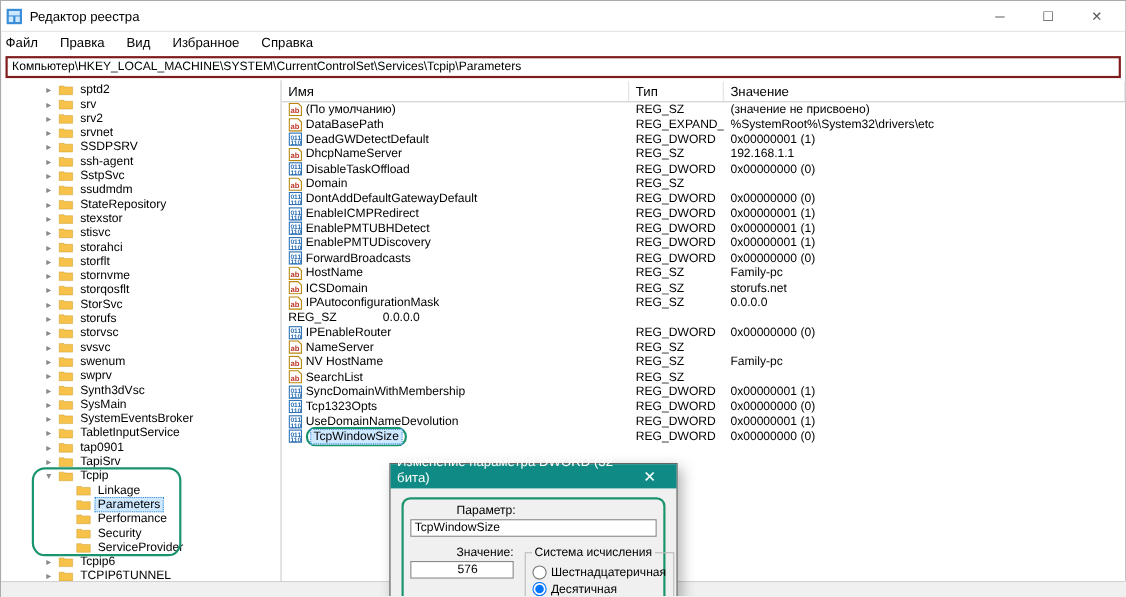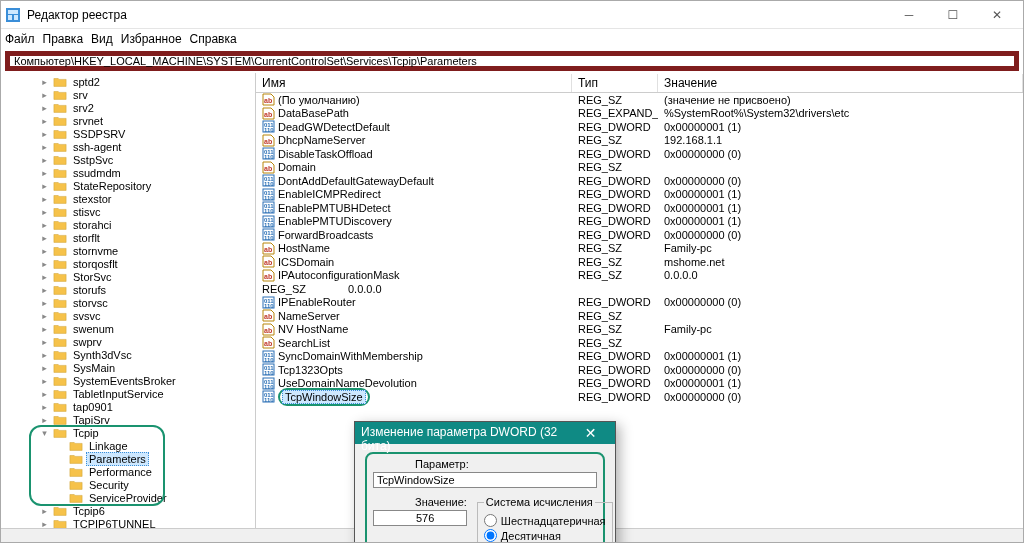--- a/index.html
+++ b/index.html
@@ -2,23 +2,23 @@
 <html><head>
 <meta charset="utf-8">
 <style>
   * { box-sizing: border-box; margin: 0; padding: 0; }
   body { font-family: "Segoe UI", Tahoma, sans-serif; font-size: 11px; background: #fff; width: 1024px; height: 543px; overflow: hidden; border: 1px solid #aaa; position: relative; }
   .titlebar { height: 28px; display: flex; align-items: center; padding: 0 4px; background: #fff; border-bottom: 1px solid #e5e5e5; }
   .titlebar .icon { width: 16px; height: 16px; margin-right: 6px; }
   .titlebar .title { font-size: 12px; color: #000; }
   .winbtns { margin-left: auto; display: flex; }
   .winbtn { width: 44px; height: 26px; text-align: center; line-height: 26px; font-size: 12px; color: #555; cursor: pointer; }
-  .menubar { height: 20px; display: flex; align-items: center; padding: 0 4px; gap: 8px; font-size: 12px; }
+  .menubar { height: 20px; display: flex; align-items: center; padding: 0 4px; gap: 20px; font-size: 12px; }
   .menubar span { cursor: pointer; }
-  .addrbar { height: 20px; border: 5px solid #7f1d1d; margin: 2px 4px; padding: 1px 4px; font-size: 11px; display: flex; align-items: center; background: #fff; }
+  .addrbar { height: 20px; border: 2px solid #7f1d1d; margin: 2px 4px; padding: 1px 4px; font-size: 11px; display: flex; align-items: center; background: #fff; }
   .content { display: flex; height: calc(100% - 72px); }
   .tree { width: 255px; border-right: 1px solid #ccc; overflow: auto; padding: 2px 0 2px 2px; }
   .list { flex: 1; overflow: auto; position: relative; }
   .listhdr { display: flex; border-bottom: 1px solid #ccc; background: #fff; font-size: 12px; height: 20px; align-items: center; position: sticky; top: 0; }
   .listhdr .col { padding: 2px 6px; border-right: 1px solid #e0e0e0; }
   .col-name { width: 316px; }
   .col-type { width: 86px; }
   .col-val { flex: 1; }
   .row { display: flex; height: 13.5px; align-items: center; font-size: 11px; }
   .row .cell { padding: 0 6px; white-space: nowrap; overflow: hidden; }
@@ -27,21 +27,21 @@
   .row .c-val { flex: 1; }
   .valicon { width: 13px; height: 13px; flex-shrink: 0; }
   .ti { display: flex; align-items: center; gap: 3px; height: 13px; font-size: 11px; white-space: nowrap; cursor: pointer; }
   .ti .exp { width: 11px; text-align: center; color: #888; font-size: 9px; }
   .ti .fldr { width: 14px; height: 12px; }
   .ti.sel .lbl { background: #cde8ff; border: 1px dotted #3a8ed8; padding: 0 2px; }
   .ti .lbl { padding: 0 3px; }
   .highlight-ring { border: 2px solid #1a936f; border-radius: 10px; padding: 1px 2px; display: inline-block; }
   .sel-val { background: #cde8ff; border: 1px dotted #3a8ed8; padding: 0 2px; }
   .dialog { position: absolute; left: 353px; top: 420px; width: 262px; background: #f0f0f0; border: 1px solid #555; box-shadow: 4px 4px 12px rgba(0,0,0,0.3); font-size: 11px; }
-  .dlg-title { background: #0f8a84; color: #fff; padding: 3px 6px; display: flex; align-items: flex-start; font-size: 12px; height: 22px; }
+  .dlg-title { background: #0f8a84; color: #fff; padding: 3px 6px; display: flex; align-items: flex-end; font-size: 12px; height: 22px; }
   .dlg-close { margin-left: auto; width: 40px; text-align: center; cursor: pointer; font-size: 14px; }
   .dlg-body { padding: 8px 10px 10px 10px; }
   .dlg-body .ring { border: 2px solid #1a936f; border-radius: 8px; padding: 4px 6px 8px 6px; }
   .dlg-body label { display: block; margin-bottom: 2px; padding-left: 42px; }
   .dlg-body input[type=text] { width: 100%; border: 1px solid #888; padding: 1px 3px; font-size: 11px; background: #fff; }
   .dlg-row2 { display: flex; gap: 10px; margin-top: 8px; }
   .dlg-row2 .left { flex: 1; }
   .dlg-row2 .left input { width: 100%; padding-left: 42px; }
   .fieldset { border: 1px solid #bbb; padding: 4px 6px 6px 6px; flex: 1; }
   .fieldset legend { font-size: 11px; padding: 0 2px; }
@@ -490,21 +490,21 @@
   </div>
         <div class="row">
     <div class="cell c-name">
             <svg class="valicon regstr" viewBox="0 0 13 13">
               <path class="pg" d="M1 1 h8 l3 3 v8 h-11 z"></path>
               <text x="2" y="10">ab</text>
             </svg>
             <span>ICSDomain</span>
           </div>
     <div class="cell c-type">REG_SZ</div>
-    <div class="cell c-val">mshome.net</div>
+    <div class="cell c-val">storufs.net</div>
   </div>
         <div class="row">
     <div class="cell c-name">
             <svg class="valicon regstr" viewBox="0 0 13 13">
               <path class="pg" d="M1 1 h8 l3 3 v8 h-11 z"></path>
               <text x="2" y="10">ab</text>
             </svg>
             <span>IPAutoconfigurationMask</span>
           </div>
     <div class="cell c-type">REG_SZ</div>

